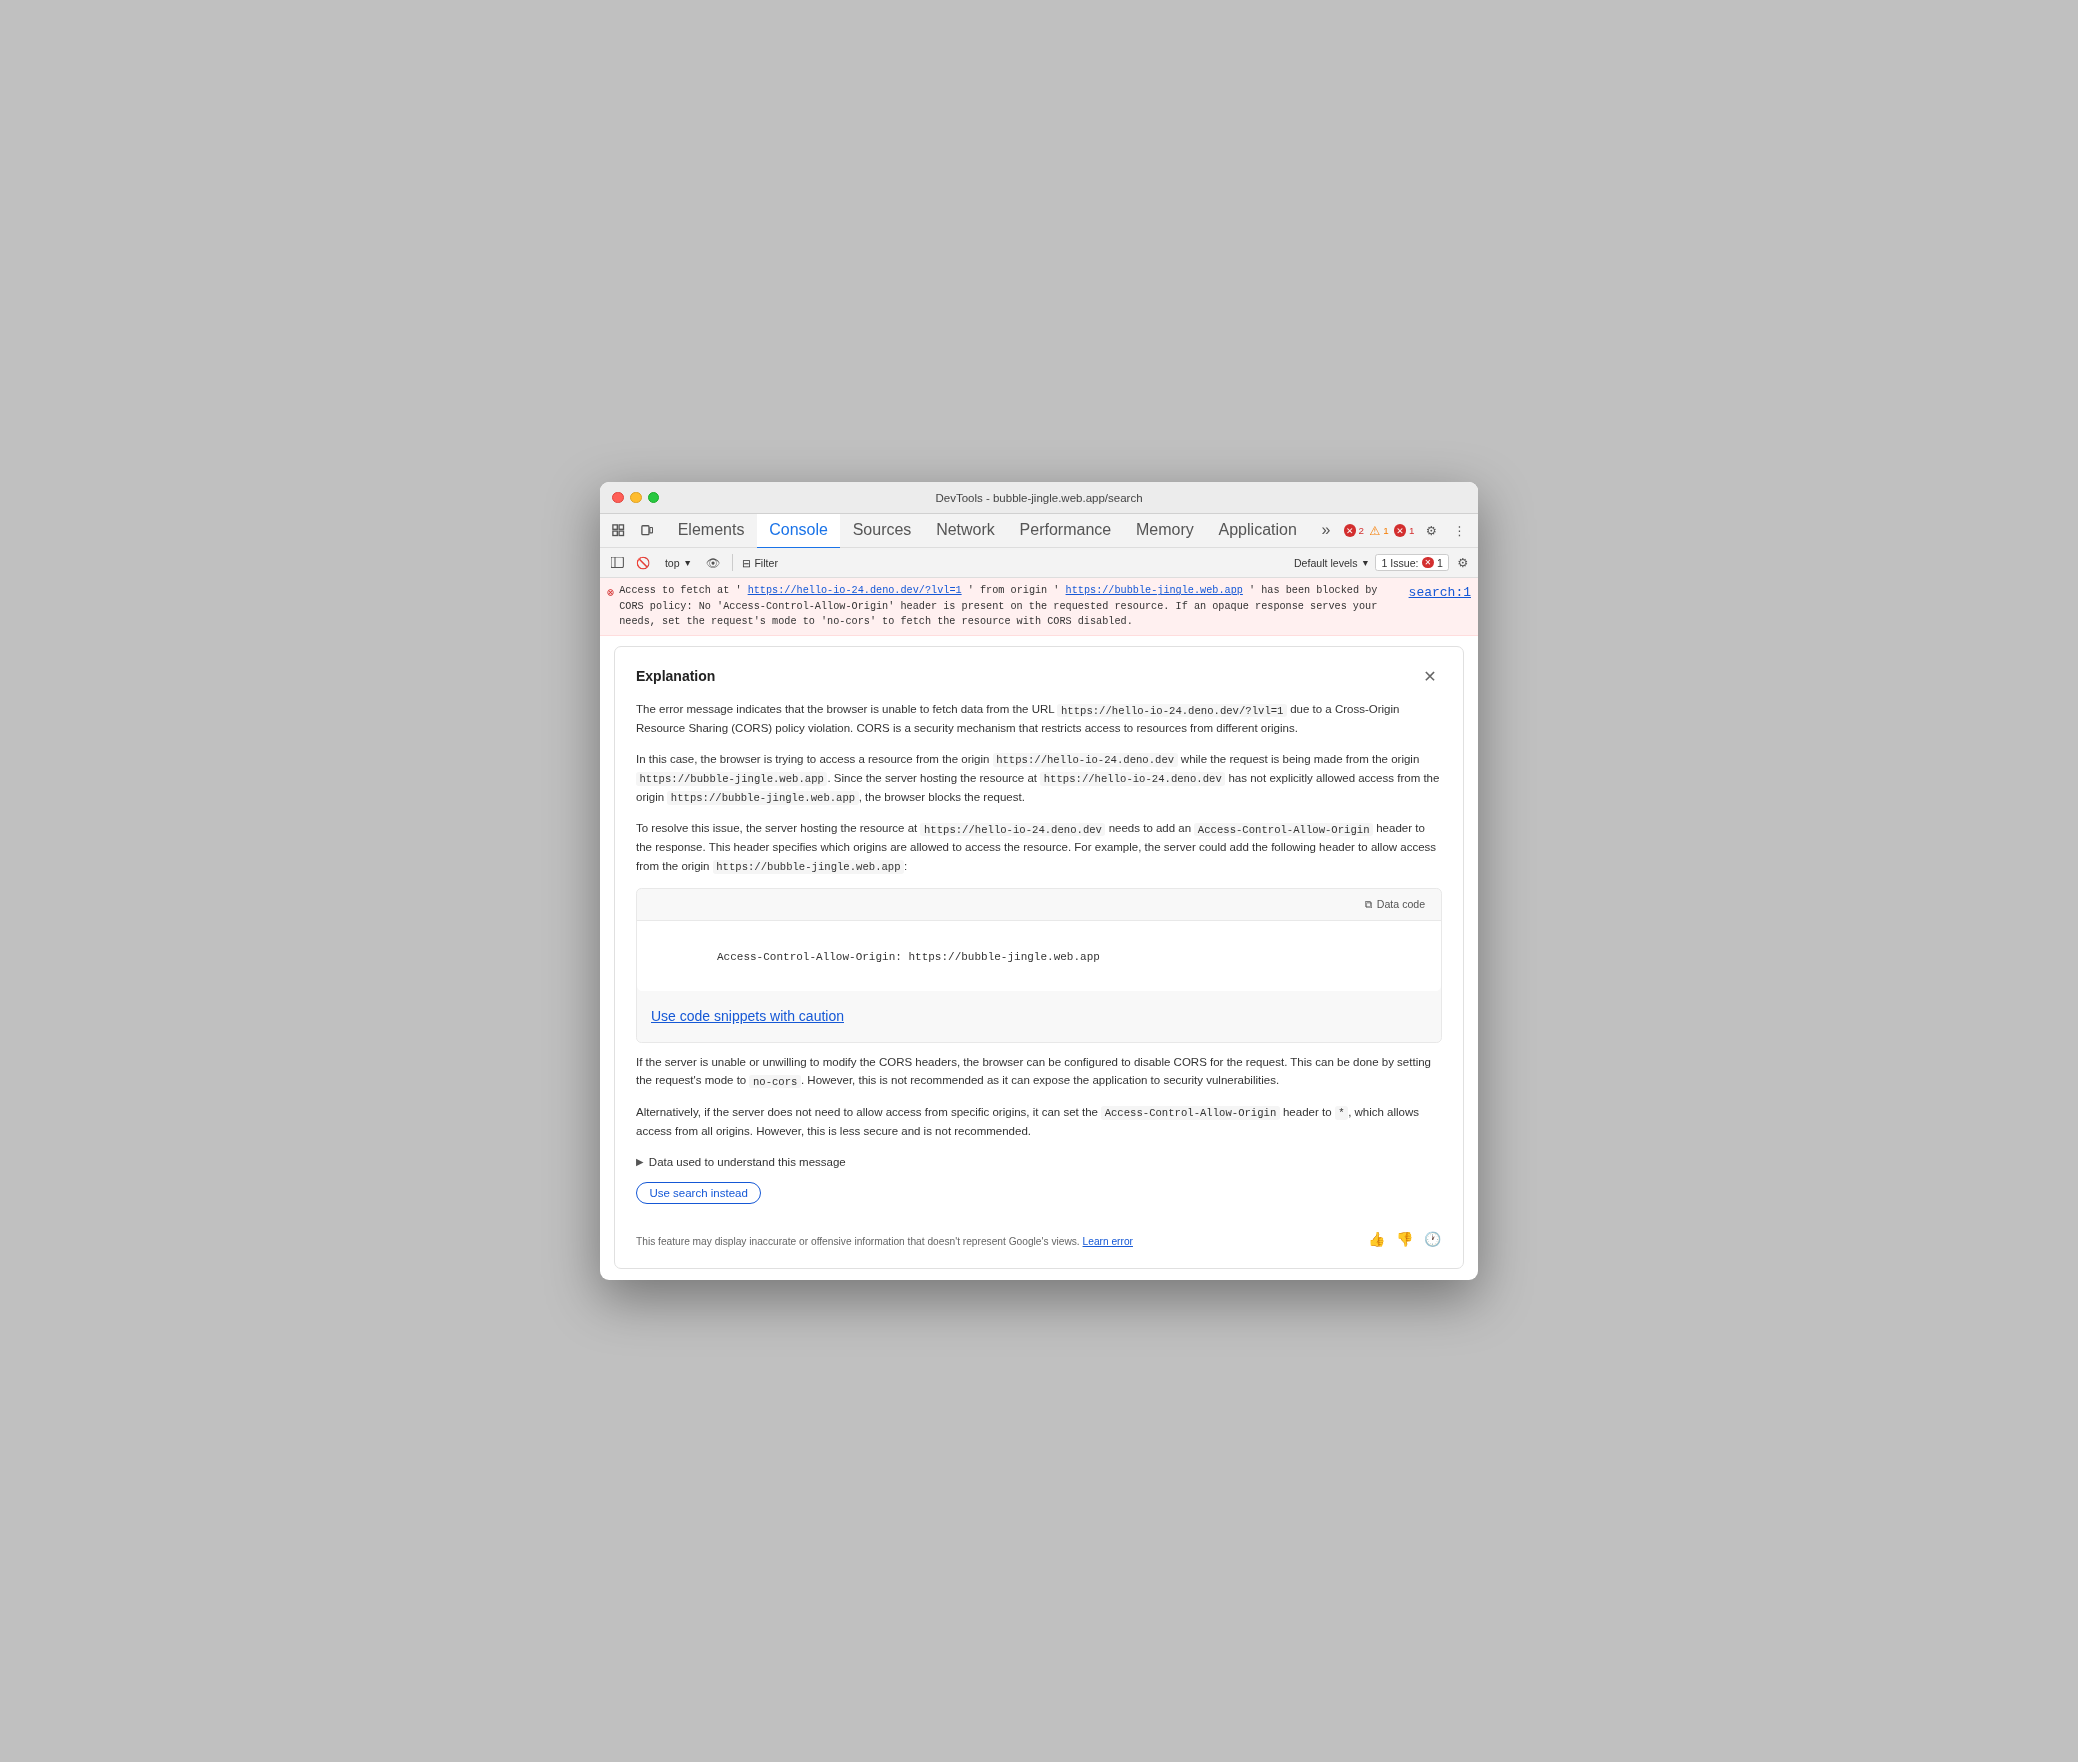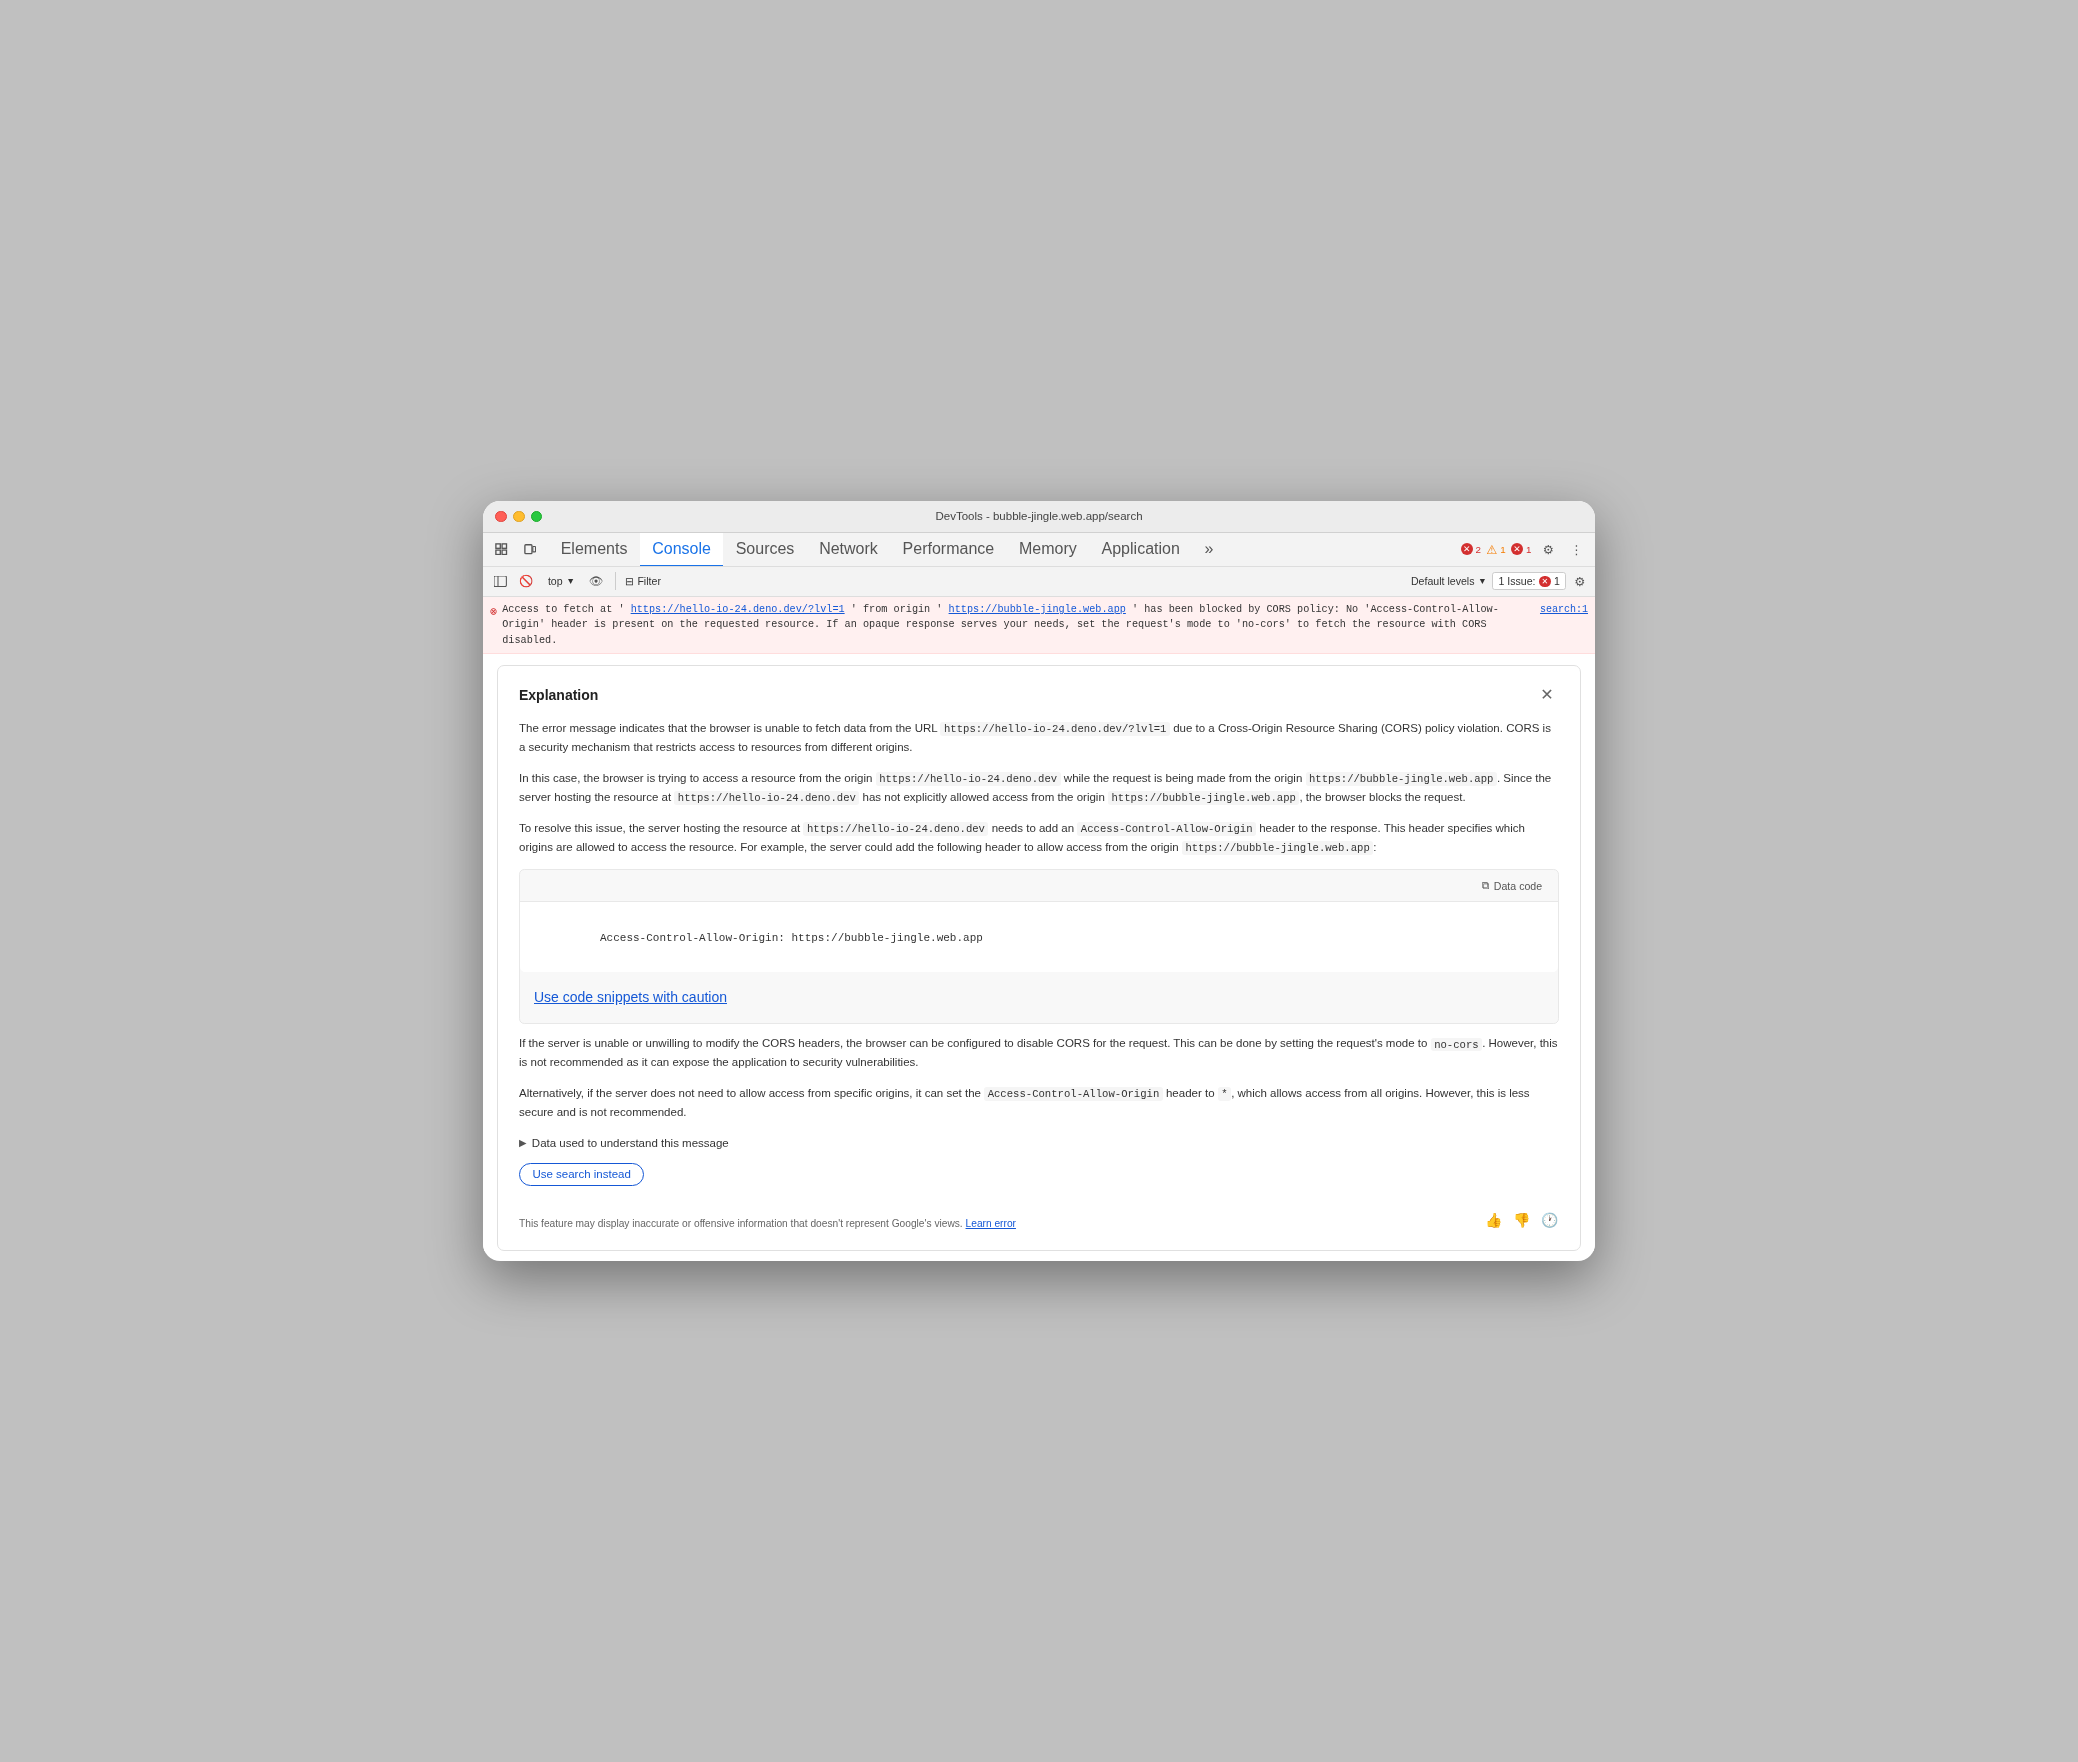--- a/index.html
+++ b/index.html
@@ -5,23 +5,23 @@
     * { box-sizing: border-box; margin: 0; padding: 0; }
     body {
       background: #c0c0c0;
       display: flex;
       justify-content: center;
       align-items: center;
       min-height: 100vh;
       font-family: -apple-system, BlinkMacSystemFont, 'Segoe UI', sans-serif;
     }
     .window {
-      width: 1112px;
+      width: 878px;
       background: #fff;
-      border-radius: 17px;
+      border-radius: 9px;
       box-shadow: 0 17.7px 53px rgba(0,0,0,0.4);
       overflow: hidden;
     }
     .titlebar {
       background: #ececec;
       height: 32px;
       display: flex;
       align-items: center;
       padding: 0 12.4px;
       border-bottom: 0.9px solid #d0d0d0;
@@ -224,21 +224,21 @@
     .error-link {
       color: #1558d6;
       text-decoration: underline;
       cursor: pointer;
     }
     .error-source {
       color: #1558d6;
       text-decoration: underline;
       cursor: pointer;
       white-space: nowrap;
-      font-size: 10px;
+      font-size: 13px;
     }
     .explanation-box {
       margin: 10.6px 14px;
       border: 0.9px solid #e0e0e0;
       border-radius: 7px;
       background: #fff;
       padding: 17.7px 21px;
       font-size: 11.5px;
       color: #333;
       line-height: 1.6;

